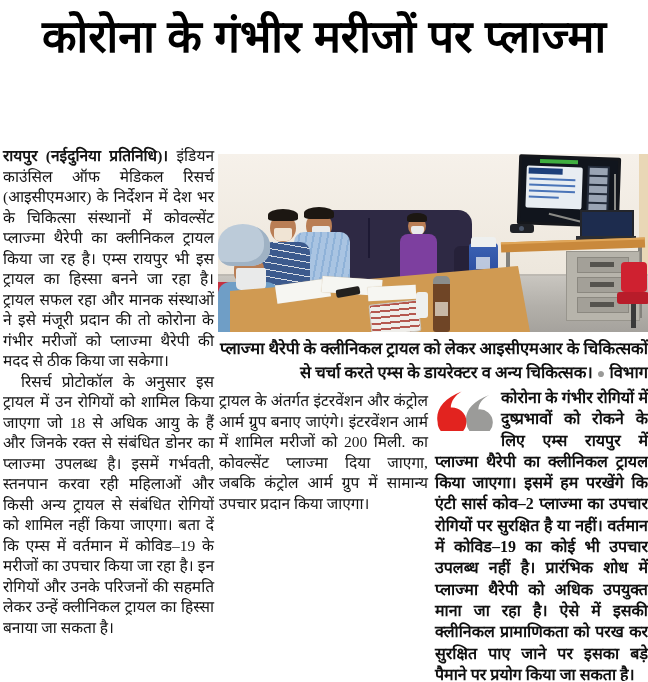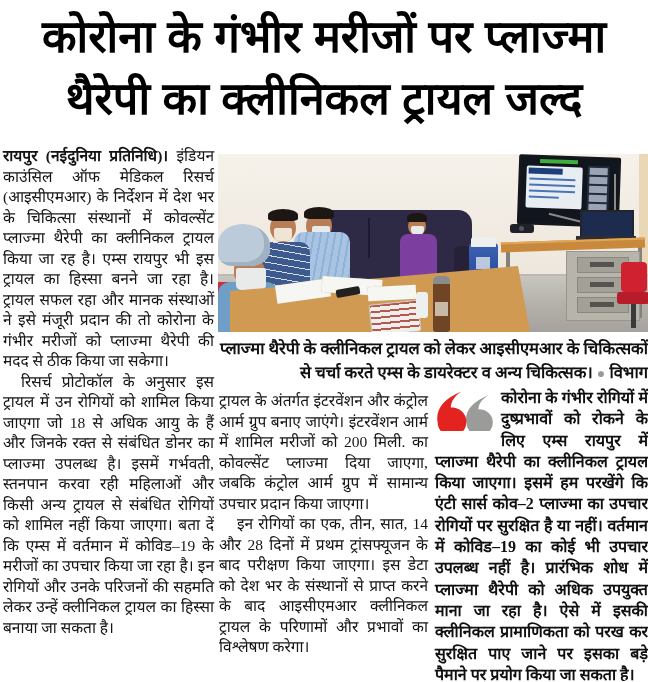--- a/index.html
+++ b/index.html
@@ -98,21 +98,20 @@
          font-size:16px;line-height:21.3px;text-align:justify;color:#101010;}
   .qicon{float:left;width:58px;height:42px;margin:2px 8px 0 0;}
 </style>
 </head>
 <body>
 
 <div class="page">
 
   <div class="headline">
     <div>कोरोना के गंभीर मरीजों पर प्लाज्मा</div>
-    <div>थैरेपी का क्लीनिकल ट्रायल जल्द</div>
   </div>
 
   <div class="bodycol col-left">
     <p><b class="lead">रायपुर (नईदुनिया प्रतिनिधि)।</b> <span>इंडियन काउंसिल ऑफ मेडिकल रिसर्च (आइसीएमआर) के निर्देशन में देश भर के चिकित्सा संस्थानों में कोवल्सेंट प्लाज्मा थैरेपी का क्लीनिकल ट्रायल किया जा रह है। एम्स रायपुर भी इस ट्रायल का हिस्सा बनने जा रहा है। ट्रायल सफल रहा और मानक संस्थाओं ने इसे मंजूरी प्रदान की तो कोरोना के गंभीर मरीजों को प्लाज्मा थैरेपी की मदद से ठीक किया जा सकेगा।</span></p>
     <p class="ind">रिसर्च प्रोटोकॉल के अनुसार इस ट्रायल में उन रोगियों को शामिल किया जाएगा जो 18 से अधिक आयु के हैं और जिनके रक्त से संबंधित डोनर का प्लाज्मा उपलब्ध है। इसमें गर्भवती, स्तनपान करवा रही महिलाओं और किसी अन्य ट्रायल से संबंधित रोगियों को शामिल नहीं किया जाएगा। बता दें कि एम्स में वर्तमान में कोविड–19 के मरीजों का उपचार किया जा रहा है। इन रोगियों और उनके परिजनों की सहमति लेकर उन्हें क्लीनिकल ट्रायल का हिस्सा बनाया जा सकता है।</p>
   </div>
 
   <div class="photo">
     <div class="ph-wallcorner"></div>
     <div class="ph-floor"></div>
@@ -212,21 +211,20 @@
   </div>
 
   <div class="caption">
     <span>प्लाज्मा थैरेपी के क्लीनिकल ट्रायल को लेकर आइसीएमआर के चिकित्सकों से चर्चा करते एम्स के डायरेक्टर व अन्य चिकित्सक।</span>
     <span class="bullet">●</span>
     <span>विभाग</span>
   </div>
 
   <div class="bodycol col-mid">
     <p>ट्रायल के अंतर्गत इंटरवेंशन और कंट्रोल आर्म ग्रुप बनाए जाएंगे। इंटरवेंशन आर्म में शामिल मरीजों को 200 मिली. का कोवल्सेंट प्लाज्मा दिया जाएगा, जबकि कंट्रोल आर्म ग्रुप में सामान्य उपचार प्रदान किया जाएगा।</p>
-    <p class="ind">इन रोगियों का एक, तीन, सात, 14 और 28 दिनों में प्रथम ट्रांसफ्यूजन के बाद परीक्षण किया जाएगा। इस डेटा को देश भर के संस्थानों से प्राप्त करने के बाद आइसीएमआर क्लीनिकल ट्रायल के परिणामों और प्रभावों का विश्लेषण करेगा।</p>
   </div>
 
   <div class="quote">
     <svg class="qicon" viewBox="0 0 96 70" aria-hidden="true">
       <path d="M90 10 C62 20 48 38 52 56 a22 22 0 1 0 20 -22 c0 -10 8 -19 18 -24 z" fill="#9b9b99"></path>
       <path d="M44 4 C14 15 0 35 4 55 a24 24 0 1 0 22 -24 c0 -11 8 -21 18 -27 z" fill="#e2231f"></path>
     </svg>
     <span>कोरोना के गंभीर रोगियों में दुष्प्रभावों को रोकने के लिए एम्स रायपुर में प्लाज्मा थैरेपी का क्लीनिकल ट्रायल किया जाएगा। इसमें हम परखेंगे कि एंटी सार्स कोव–2 प्लाज्मा का उपचार रोगियों पर सुरक्षित है या नहीं। वर्तमान में कोविड–19 का कोई भी उपचार उपलब्ध नहीं है। प्रारंभिक शोध में प्लाज्मा थैरेपी को अधिक उपयुक्त माना जा रहा है। ऐसे में इसकी क्लीनिकल प्रामाणिकता को परख कर सुरक्षित पाए जाने पर इसका बड़े पैमाने पर प्रयोग किया जा सकता है।</span>
     
     

